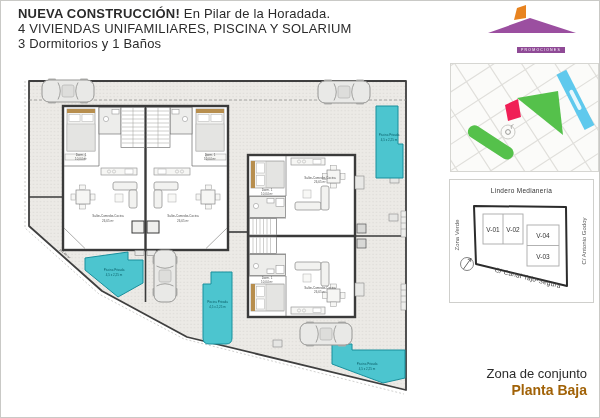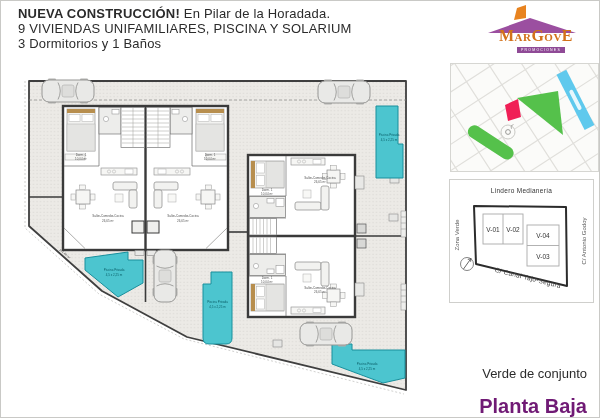--- a/index.html
+++ b/index.html
@@ -23,42 +23,41 @@
   .mapbox{position:absolute;left:450px;top:63px;width:147px;height:107px;border:1px solid #d6d6d2;overflow:hidden;background:#fbfbf9;}
   
   .keybox{position:absolute;left:449px;top:179px;width:143px;height:122px;border:1px solid #cfcfcc;background:#ffffff;}
   .keybox .toplabel{position:absolute;left:0;top:7px;width:143px;text-align:center;font-size:6.5px;color:#333;letter-spacing:.3px;}
   .keybox .leftlabel{position:absolute;left:-33px;top:52px;width:80px;text-align:center;font-size:6px;color:#555;transform:rotate(-90deg);}
   .keybox .rightlabel{position:absolute;left:93px;top:58px;width:82px;text-align:center;font-size:6px;color:#555;transform:rotate(-90deg);}
   .keybox .streetlabel{position:absolute;left:26px;top:94px;width:104px;text-align:center;font-size:6.5px;color:#444;transform:rotate(14deg);letter-spacing:.3px;}
   
   .footer{position:absolute;right:13px;top:366px;text-align:right;}
   .footer .sub{font-size:13px;color:#2c2c2c;}
-  .footer .ttl{font-size:20px;font-weight:bold;color:#701a75;margin-top:14px;}
+  .footer .ttl{font-size:14px;font-weight:bold;color:#a16207;margin-top:1px;}
   
   .plan{position:absolute;left:15px;top:78px;width:425px;height:327px;}
   svg text{font-family:"Liberation Sans",sans-serif;}
 </style>
 </head>
 <body>
 
 <div class="frame"></div>
 
 <div class="header">
   <div><b>NUEVA CONSTRUCCIÓN!</b><span> En Pilar de la Horadada.</span></div>
-  <div>9 VIVIENDAS UNIFAMILIARES, PISCINA Y SOLARIUM</div>
+  <div>4 VIVIENDAS UNIFAMILIARES, PISCINA Y SOLARIUM</div>
   <div>3 Dormitorios y 1 Baños</div>
 </div>
 
 <div class="logo">
   <svg width="104" height="54" viewBox="0 0 104 54">
     <polygon points="30,15 33,3 42,0 42,13" fill="#e8831f"></polygon>
     <polygon points="4,28 46,13 92,28" fill="#9b4fa0"></polygon>
   </svg>
-  <div class="brand">MarGovE</div>
   <div class="ribbon">PROMOCIONES</div>
 </div>
 
 <div class="mapbox">
   <svg width="147" height="107" viewBox="0 0 147 107">
     <rect width="147" height="107" fill="#fbfbf9"></rect>
     <g transform="rotate(-33 73 53)" stroke="#e0dfdb" stroke-width="1.2">
       <path d="M-60,-30 H210 M-60,-8 H210 M-60,14 H210 M-60,36 H210 M-60,58 H210 M-60,80 H210 M-60,102 H210 M-60,124 H210" fill="none"></path>
       <path d="M-40,-60 V170 M-12,-60 V170 M16,-60 V170 M44,-60 V170 M72,-60 V170 M100,-60 V170 M128,-60 V170 M156,-60 V170 M184,-60 V170" fill="none"></path>
     </g>
@@ -99,21 +98,21 @@
       <path d="M13.5,89 L21,78.5 M21,78.5 l-3.2,1 M21,78.5 l-0.4,3.2" stroke="#555" stroke-width="0.9" fill="none"></path>
     </g>
   </svg>
   <div class="toplabel">Lindero Medianería</div>
   <div class="leftlabel">Zona Verde</div>
   <div class="rightlabel">C/ Antonio Godoy</div>
   <div class="streetlabel">C/ Canal Tajo-Segura</div>
 </div>
 
 <div class="footer">
-  <div class="sub">Verde de conjunto</div>
+  <div class="sub">Zona de conjunto</div>
   <div class="ttl">Planta Baja</div>
 </div>
 
 <div class="plan">
 <svg width="425" height="327" viewBox="0 0 425 327" xmlns="http://www.w3.org/2000/svg" xmlns:xlink="http://www.w3.org/1999/xlink">
   <defs>
     <pattern id="pav" patternUnits="userSpaceOnUse" width="3.5" height="3.5">
       <rect width="3.5" height="3.5" fill="#eceae6"></rect>
       <circle cx="1" cy="1" r="0.45" fill="#c6c4bf"></circle>
     </pattern>

